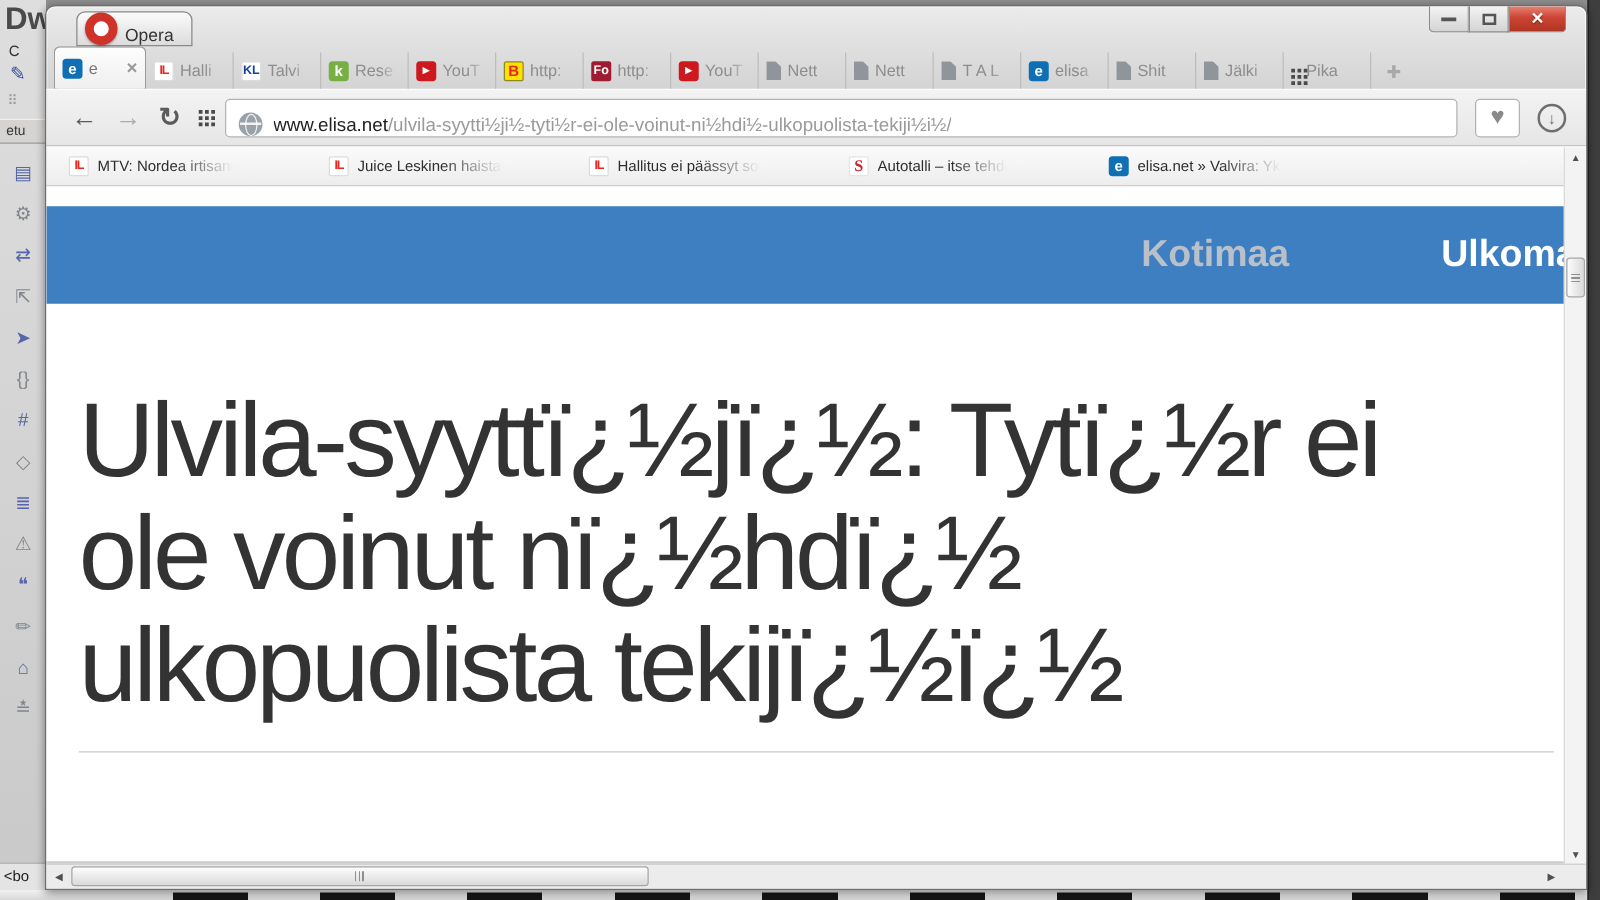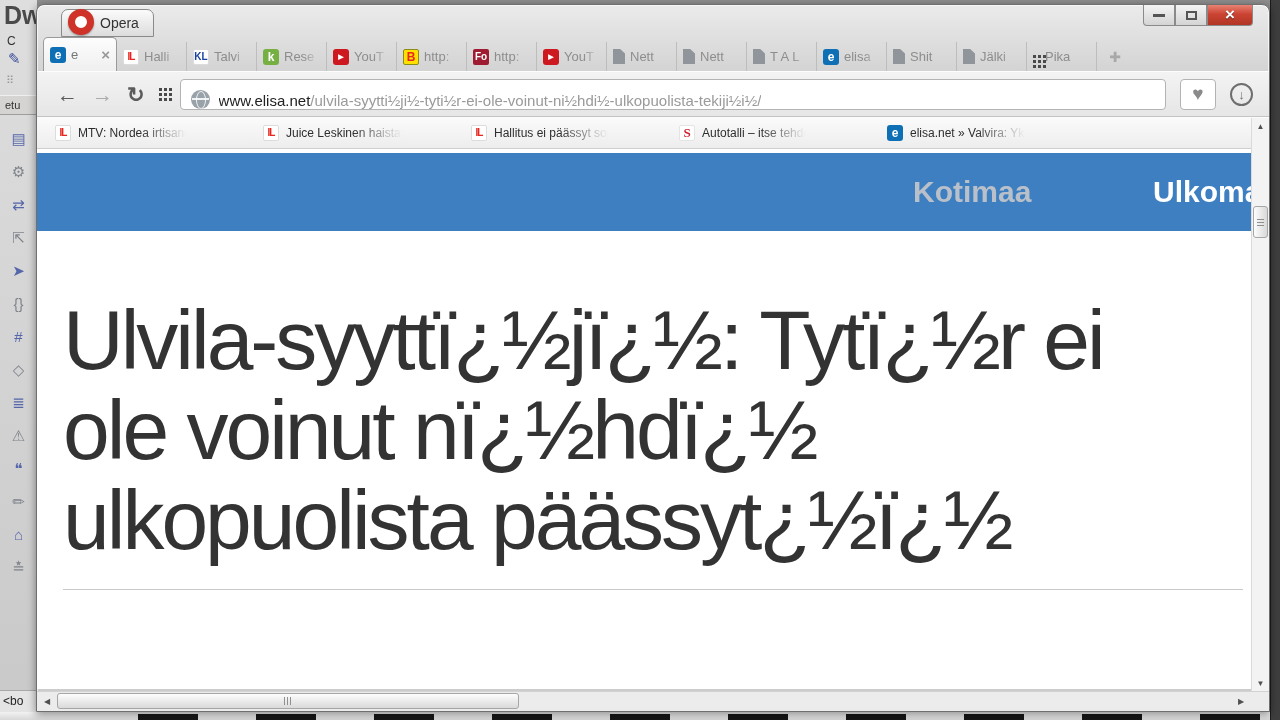--- a/index.html
+++ b/index.html
@@ -21,21 +21,21 @@
   
   .right-edge{position:absolute;right:0;top:0;width:10px;height:720px;background:#3e3e3e;border-left:1px solid #1c1c1c}
   .taskbar-strip{position:absolute;left:0;bottom:0;width:1280px;height:8px;background:linear-gradient(#f2f2f2,#d7d7d7)}
   .taskbar-boxes{position:absolute;left:138px;right:14px;bottom:0;height:6px;background:repeating-linear-gradient(90deg,#161616 0 60px,transparent 60px 118px)}
 
   
   .opera{position:absolute;left:36px;top:4px;width:1234px;height:708px;border:1px solid #6f6f6f;border-radius:8px 8px 0 0;background:linear-gradient(#ebebeb,#d2d2d2 70px,#cccccc 110px);box-shadow:inset 0 0 0 1px rgba(255,255,255,.65),0 2px 8px rgba(0,0,0,.45);overflow:hidden}
 
   
   .titlebar{position:relative;height:32px}
-  .opera-btn{position:absolute;left:24px;top:4px;height:28px;display:flex;align-items:center;gap:6px;padding:0 14px 0 6px;background:linear-gradient(#fbfbfb,#dcdcdc);border:1px solid #8a8a8a;border-radius:7px 7px 0 0;cursor:pointer}
+  .opera-btn{position:absolute;left:24px;top:4px;height:28px;display:flex;align-items:flex-end;gap:6px;padding:0 14px 0 6px;background:linear-gradient(#fbfbfb,#dcdcdc);border:1px solid #8a8a8a;border-radius:7px 7px 0 0;cursor:pointer}
   .o-logo{width:26px;height:26px;border-radius:50%;border:7px solid #cf3228;background:#fff;box-shadow:0 1px 2px rgba(0,0,0,.35);margin-top:-2px}
   .opera-btn span.lbl{font-size:14px;color:#333}
   .win-controls{position:absolute;right:16px;top:0;display:flex}
   .wc{width:32px;height:21px;border:1px solid #8a8a8a;border-top:none;background:linear-gradient(#f4f4f4,#d4d4d4);display:grid;place-items:center;cursor:pointer}
   .wc.min{border-radius:0 0 0 4px}
   .wc.min i{display:block;width:12px;height:3px;background:#555}
   .wc.max i{display:block;width:11px;height:9px;border:2px solid #555;background:transparent}
   .wc.close{width:46px;background:linear-gradient(#e88374,#cc4433 45%,#b03524);border-radius:0 0 4px 0;color:#fff;font-size:17px;font-weight:700;text-shadow:0 1px 1px rgba(0,0,0,.5)}
 
   
@@ -74,21 +74,21 @@
   .heart-btn{width:36px;height:31px;border:1px solid #b3b3b3;border-radius:4px;background:#fff;display:grid;place-items:center;color:#8a8a8a;font-size:19px;cursor:pointer}
   .dl-btn{width:23px;height:23px;border:2px solid #6e6e6e;border-radius:50%;display:grid;place-items:center;color:#6e6e6e;font-size:13px;font-weight:700;cursor:pointer}
 
   
   .bookbar{display:flex;align-items:center;gap:26px;height:32px;padding:0 18px;background:linear-gradient(#fbfbfb,#ededed);border-bottom:1px solid #cfcfcf}
   .bm{display:flex;align-items:center;gap:7px;cursor:pointer;width:182px}
   .bm .fade{font-size:12px;color:#2e2e2e}
 
   
   .content{position:relative;height:540px;background:#fff;overflow:hidden}
-  .banner{position:relative;margin-top:4px;height:78px;overflow:hidden}
+  .banner{position:relative;margin-top:16px;height:78px;overflow:hidden}
   .bnav{position:absolute;top:0;height:78px;display:flex;align-items:center;font-weight:700;font-size:30px;cursor:pointer;white-space:nowrap}
   .headline{margin:64px 26px 0;font-size:84px;letter-spacing:-3px;line-height:90px;color:#333;white-space:nowrap}
   .rule{margin:24px 26px 0;border-top:1px solid #c9c9c9}
   .dateline{margin:26px 26px 0;font-size:28px;color:#000}
 
   
   .vscroll{position:absolute;top:113px;right:0;bottom:20px;width:18px;background:#f3f3f3;border-left:1px solid #dadada}
   .vs-up,.vs-down{height:16px;display:grid;place-items:center;font-size:8px;color:#505050;cursor:pointer}
   .vs-down{position:absolute;bottom:0;left:0;right:0}
   .vthumb{position:absolute;top:88px;left:1px;width:15px;height:32px;background:linear-gradient(90deg,#fdfdfd,#d8d8d8);border:1px solid #a6a6a6;border-radius:3px;cursor:pointer}
@@ -258,21 +258,21 @@
   </div>
 
   <div class="content">
     <div class="banner" style="background:#3d7fc1">
       <span class="bnav" style="left:876px;color:#b9c0c9">Kotimaa</span>
       <span class="bnav" style="left:1116px;color:#ffffff">Ulkomaat</span>
     </div>
     <div class="headline">
       <div>Ulvila-syyttï¿½jï¿½: Tytï¿½r ei</div>
       <div>ole voinut nï¿½hdï¿½</div>
-      <div>ulkopuolista päässyt¿½ï¿½</div>
+      <div>ulkopuolista tekijï¿½ï¿½</div>
     </div>
     <div class="rule"></div>
   </div>
 
   <div class="vscroll">
     <div class="vs-up">▲</div>
     <div class="vthumb"></div>
     <div class="vs-down">▼</div>
   </div>
   <div class="hscroll">

